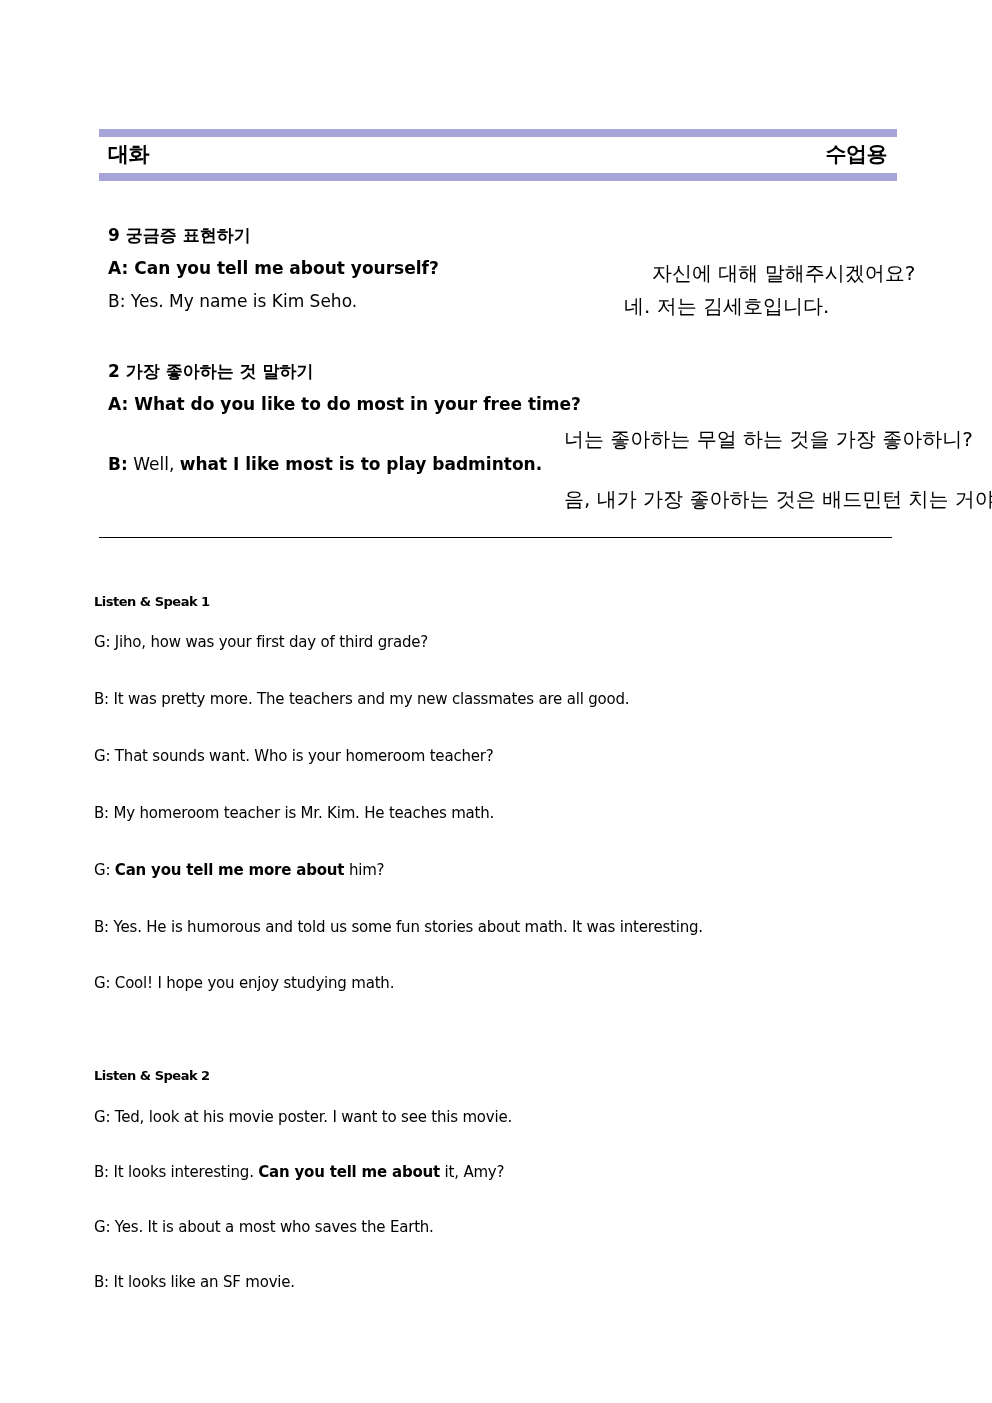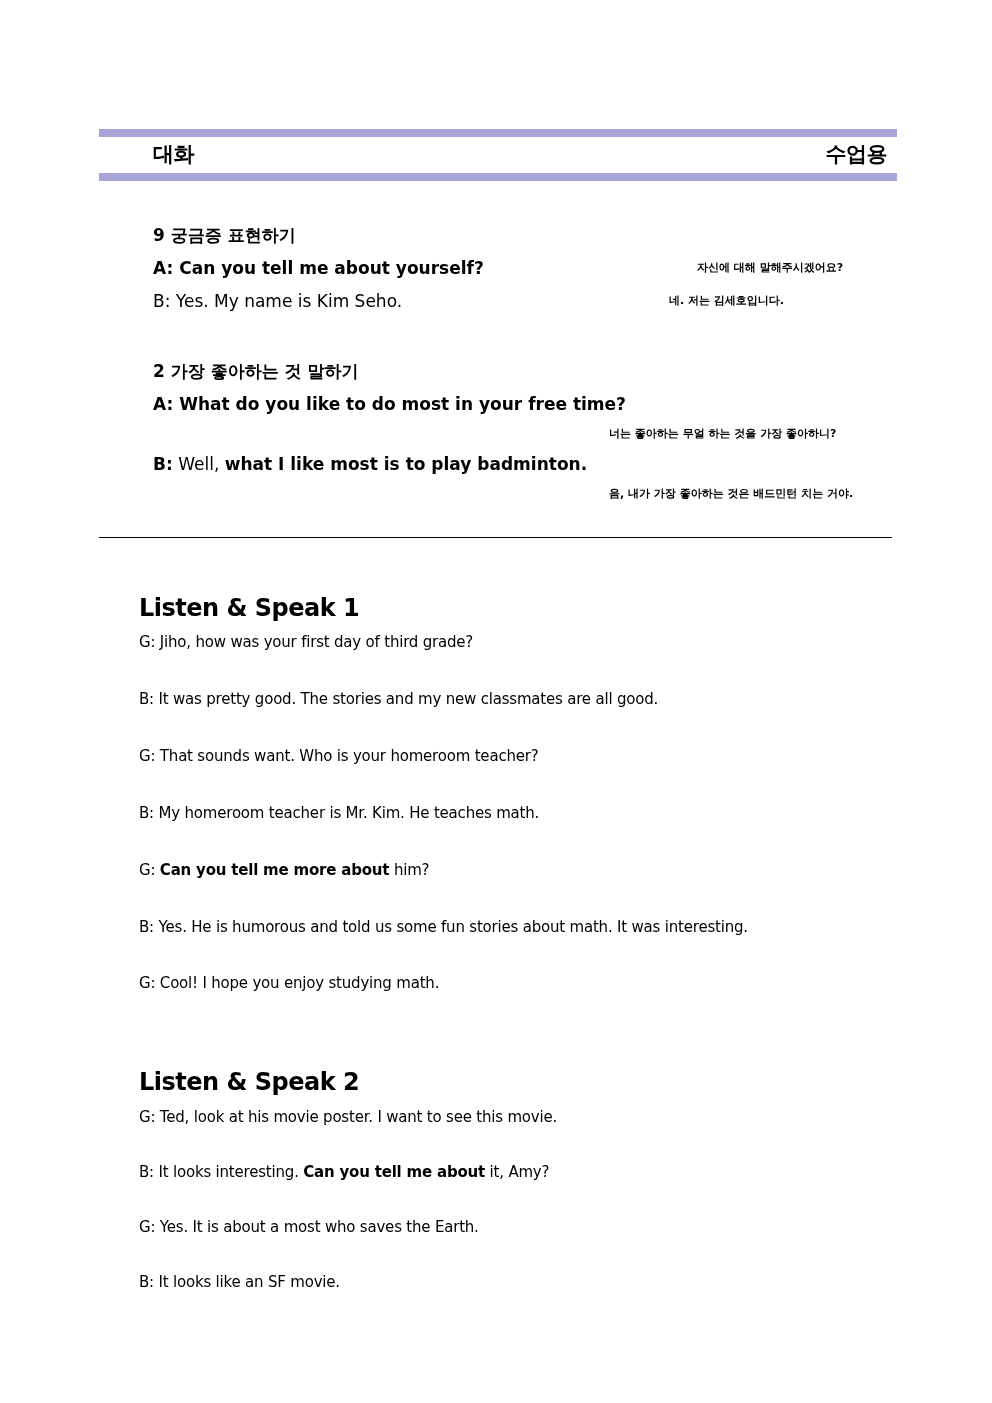--- a/index.html
+++ b/index.html
@@ -1,25 +1,25 @@
 <!DOCTYPE html>
 <html><head>
 <meta charset="utf-8">
 <style>
   html, body { margin:0; padding:0; background:#ffffff; }
   body { width:992px; height:1403px; position:relative; overflow:hidden;
          font-family:"DejaVu Sans","Liberation Sans",sans-serif; color:#000; }
-  .abs { position:absolute; white-space:nowrap;margin-left:45px; }
+  .abs { position:absolute; white-space:nowrap; }
   .bar { position:absolute; left:99px; width:798px; height:8px; background:#a7a5d8; }
   .hdr { font-size:21px; font-weight:bold; top:140px; letter-spacing:-0.5px; }
   .sub { font-size:17px; font-weight:bold; }
   .line { font-size:17px; }
   .b { font-weight:bold; }
-  .ko { font-size:11px;font-weight:bold; }
-  .sec { font-size:24px; font-weight:bold; letter-spacing:-0.5px; }
+  .ko { font-size:20px; }
+  .sec { font-size:13px; font-weight:bold; letter-spacing:-0.5px; }
   .dl { font-size:15px; letter-spacing:-0.2px; }
   .rule { position:absolute; left:99px; width:793px; height:1px; background:#000; top:537px; }
 </style>
 </head>
 <body>
 
 <div class="bar" style="top:129px;"></div>
 <div class="abs hdr" style="left:108px;">대화</div>
 <div class="abs hdr" style="right:105px;">수업용</div>
 <div class="bar" style="top:173px;"></div>
@@ -52,21 +52,21 @@
 <div class="rule"></div>
 
 <div class="abs sec" style="left:94px; top:594px;">Listen &amp; Speak 1</div>
 
 <div class="abs dl" style="left:94px; top:633px;">
   <span>G:</span>
   <span>Jiho, how was your first day of third grade?</span>
 </div>
 <div class="abs dl" style="left:94px; top:690px;">
   <span>B:</span>
-  <span>It was pretty good. The stories and my new classmates are all good.</span>
+  <span>It was pretty more. The teachers and my new classmates are all good.</span>
 </div>
 <div class="abs dl" style="left:94px; top:747px;">
   <span>G:</span>
   <span>That sounds want. Who is your homeroom teacher?</span>
 </div>
 <div class="abs dl" style="left:94px; top:804px;">
   <span>B:</span>
   <span>My homeroom teacher is Mr. Kim. He teaches math.</span>
 </div>
 <div class="abs dl" style="left:94px; top:861px;">

